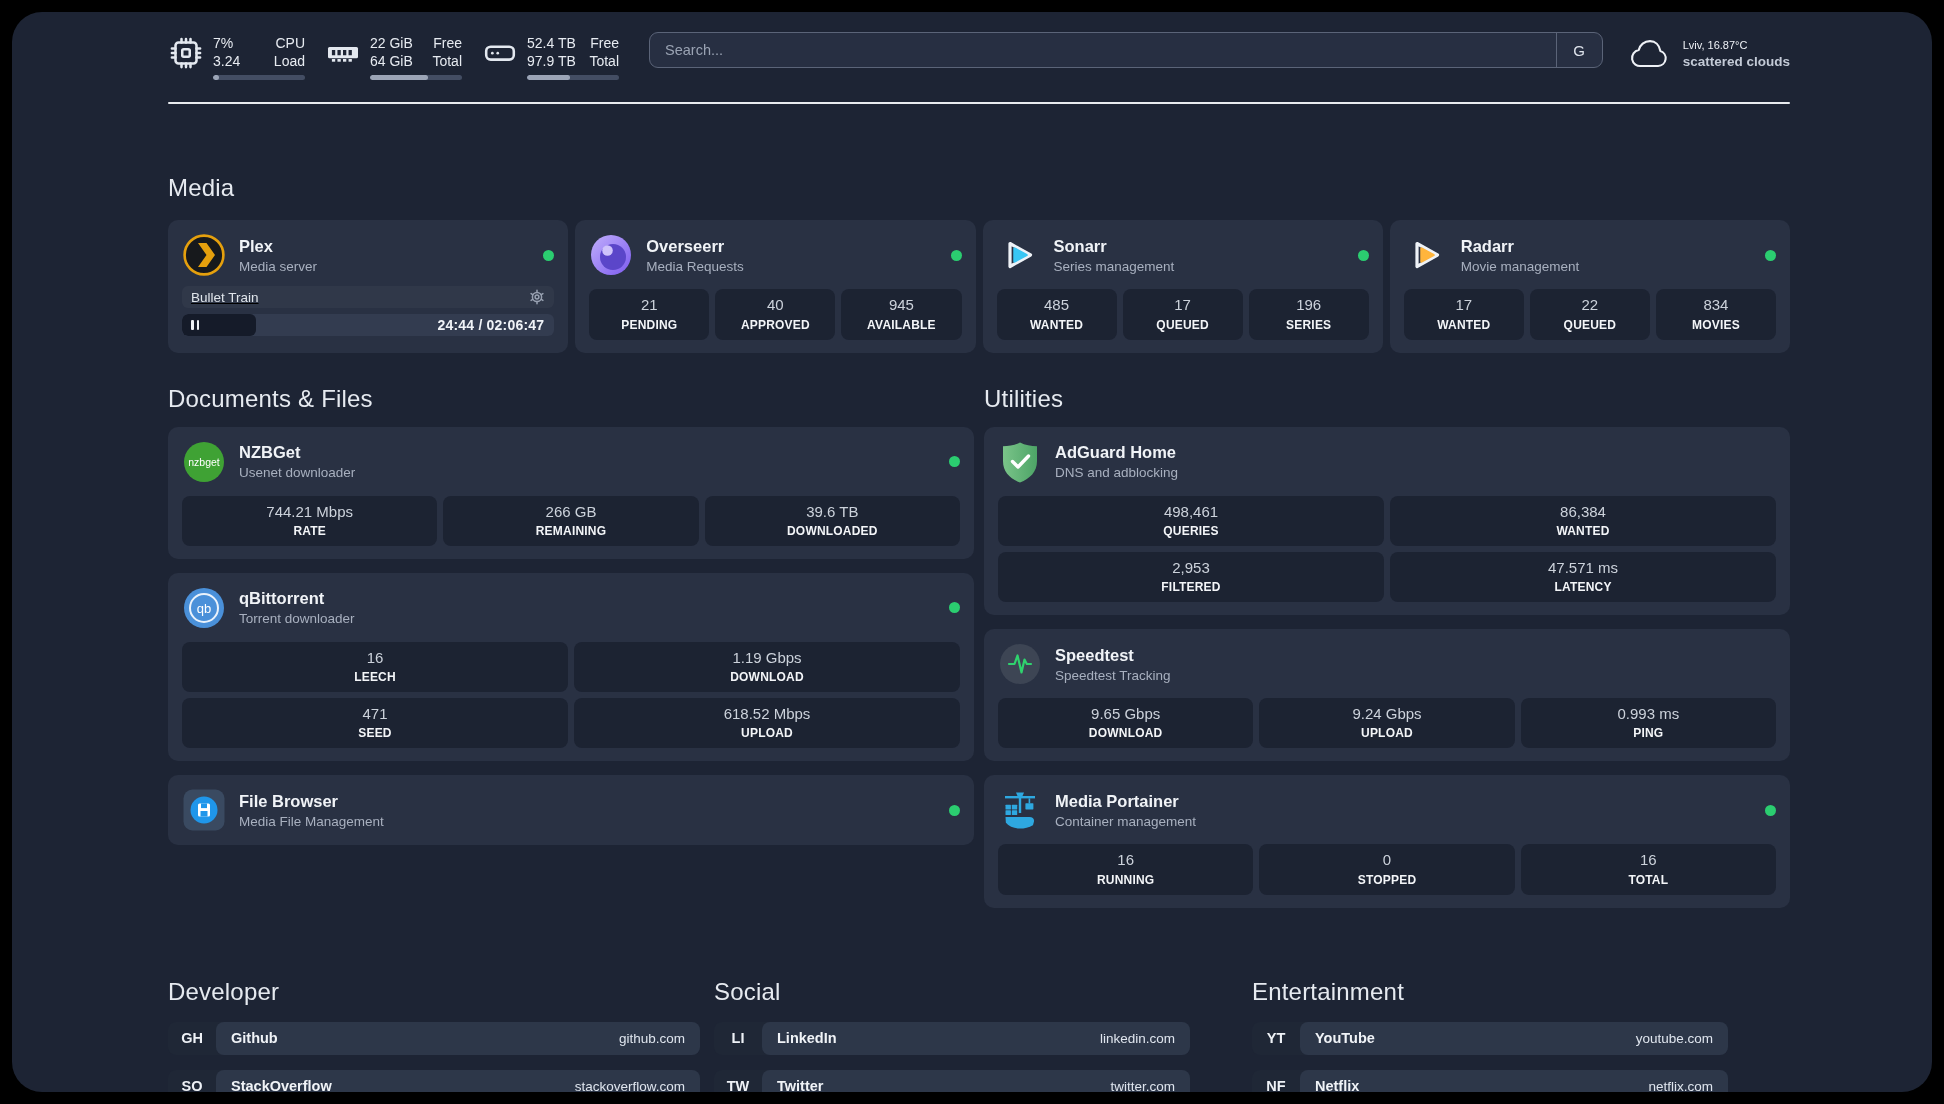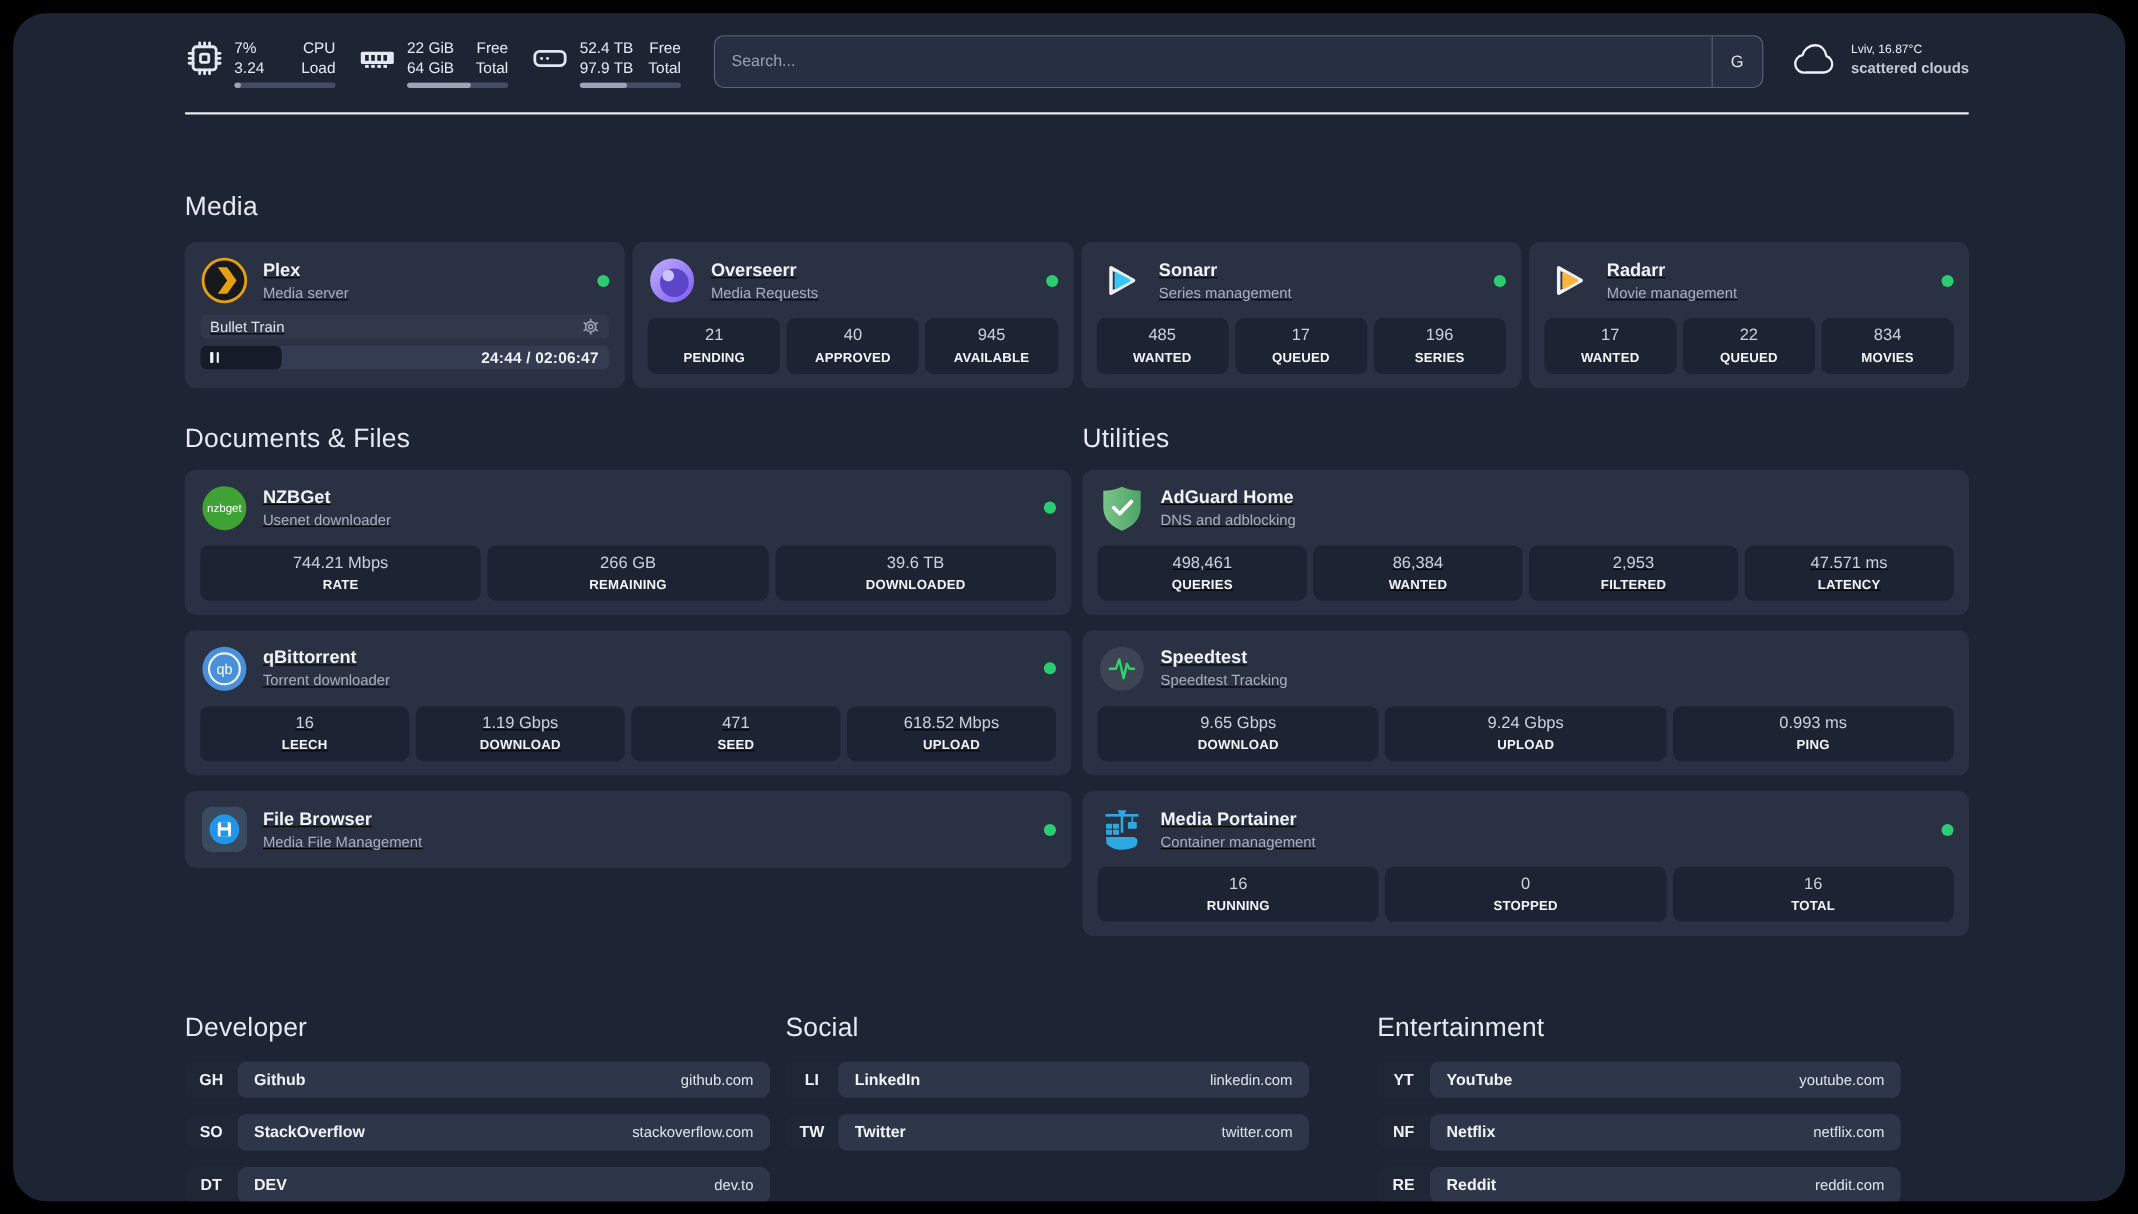--- a/index.html
+++ b/index.html
@@ -10,51 +10,51 @@
   
   .header { display:flex; align-items:flex-start; }
   .metrics { display:flex; gap:20px; flex:none; padding-top:2px; }
   .metric { display:flex; gap:9px; }
   .metric svg { width:36px; height:36px; flex:none; margin-top:1px; }
   .metric-body { width:92px; }
   .metric-line { display:flex; justify-content:space-between; font-size:14px; color:#e7ebf1; line-height:1.3; }
   .metric-bar { margin-top:5px; height:5px; border-radius:3px; background:#434d63; overflow:hidden; }
   .metric-fill { height:100%; border-radius:3px; background:#9ba4b6; }
 
-  .searchbox { flex:1; margin:0 26px 0 30px; height:48px; border:1px solid #5b6478; border-radius:9px;
+  .searchbox { flex:1; margin:0 26px 0 30px; height:36px; border:1px solid #5b6478; border-radius:9px;
                background:#272f42; display:flex; align-items:stretch; overflow:hidden; }
   .searchbox input { flex:1; background:transparent; border:none; outline:none; color:#d3d9e2;
                      font-size:14.5px; padding:0 15px; font-family:"Liberation Sans", sans-serif; }
   .searchbox input::placeholder { color:#9aa3b3; }
   .search-engine { width:46px; border-left:1px solid #5b6478; display:flex; align-items:center;
                    justify-content:center; font-size:15px; color:#dfe4ec; cursor:pointer; }
 
   .weather { flex:none; display:flex; gap:12px; align-items:center; padding-top:1px; }
   .weather svg { width:42px; height:42px; }
   .weather-line1 { font-size:11px; color:#eef1f6; }
   .weather-line2 { font-size:13.5px; color:#c3cad6; margin-top:3px;font-weight:bold; }
 
   .divider { margin-top:22px; height:2px; background:#e8ebef; border-radius:1px; }
 
   
   .section-title { font-size:24px; font-weight:500; color:#e6eaf0; letter-spacing:.2px; }
   .media-title { margin-top:70px; }
   .media-row { display:grid; grid-template-columns:repeat(4,1fr); gap:7px; margin-top:18px; }
 
   .card { background:#293143; border-radius:10px; padding:13px 14px; }
-  .card-head { display:flex; align-items:center; gap:13px;text-decoration:underline; }
+  .card-head { display:flex; align-items:center; gap:13px; }
   .app-icon { width:44px; height:44px; flex:none; }
   .app-icon svg { width:44px; height:44px; display:block; }
   .app-name { font-size:16.5px; font-weight:700; color:#f0f3f7; line-height:1.2; }
   .app-sub { font-size:13.5px; color:#a8b0bf; margin-top:2px; }
   .status-dot { margin-left:auto; width:11px; height:11px; border-radius:50%; background:#2bcd70; flex:none; }
 
   .stats-row { display:grid; gap:6px; margin-top:12px; }
   .cols3 { grid-template-columns:repeat(3,1fr); }
-  .cols4 { grid-template-columns:repeat(4,1fr);text-decoration:underline; }
+  .cols4 { grid-template-columns:repeat(2,1fr); }
   .stat { background:#1c2332; border-radius:8px; padding:6px 4px 8px; text-align:center; }
   .stat-value { font-size:15px; color:#ccd2db; line-height:1.35; }
   .stat-label { font-size:12px; font-weight:700; color:#f3f5f8; margin-top:2px; letter-spacing:.2px; }
 
   
   .plex-track { margin-top:9px; display:flex; align-items:center; justify-content:space-between;
                 background:rgba(255,255,255,.035); border-radius:6px; padding:3px 9px;text-decoration:underline; }
   .plex-track-title { font-size:13.5px; color:#dfe4ea; }
   .plex-track svg { width:16px; height:16px; cursor:pointer; }
   .plex-progress { margin-top:6px; height:22px; background:#333c50; border-radius:6px; position:relative;

